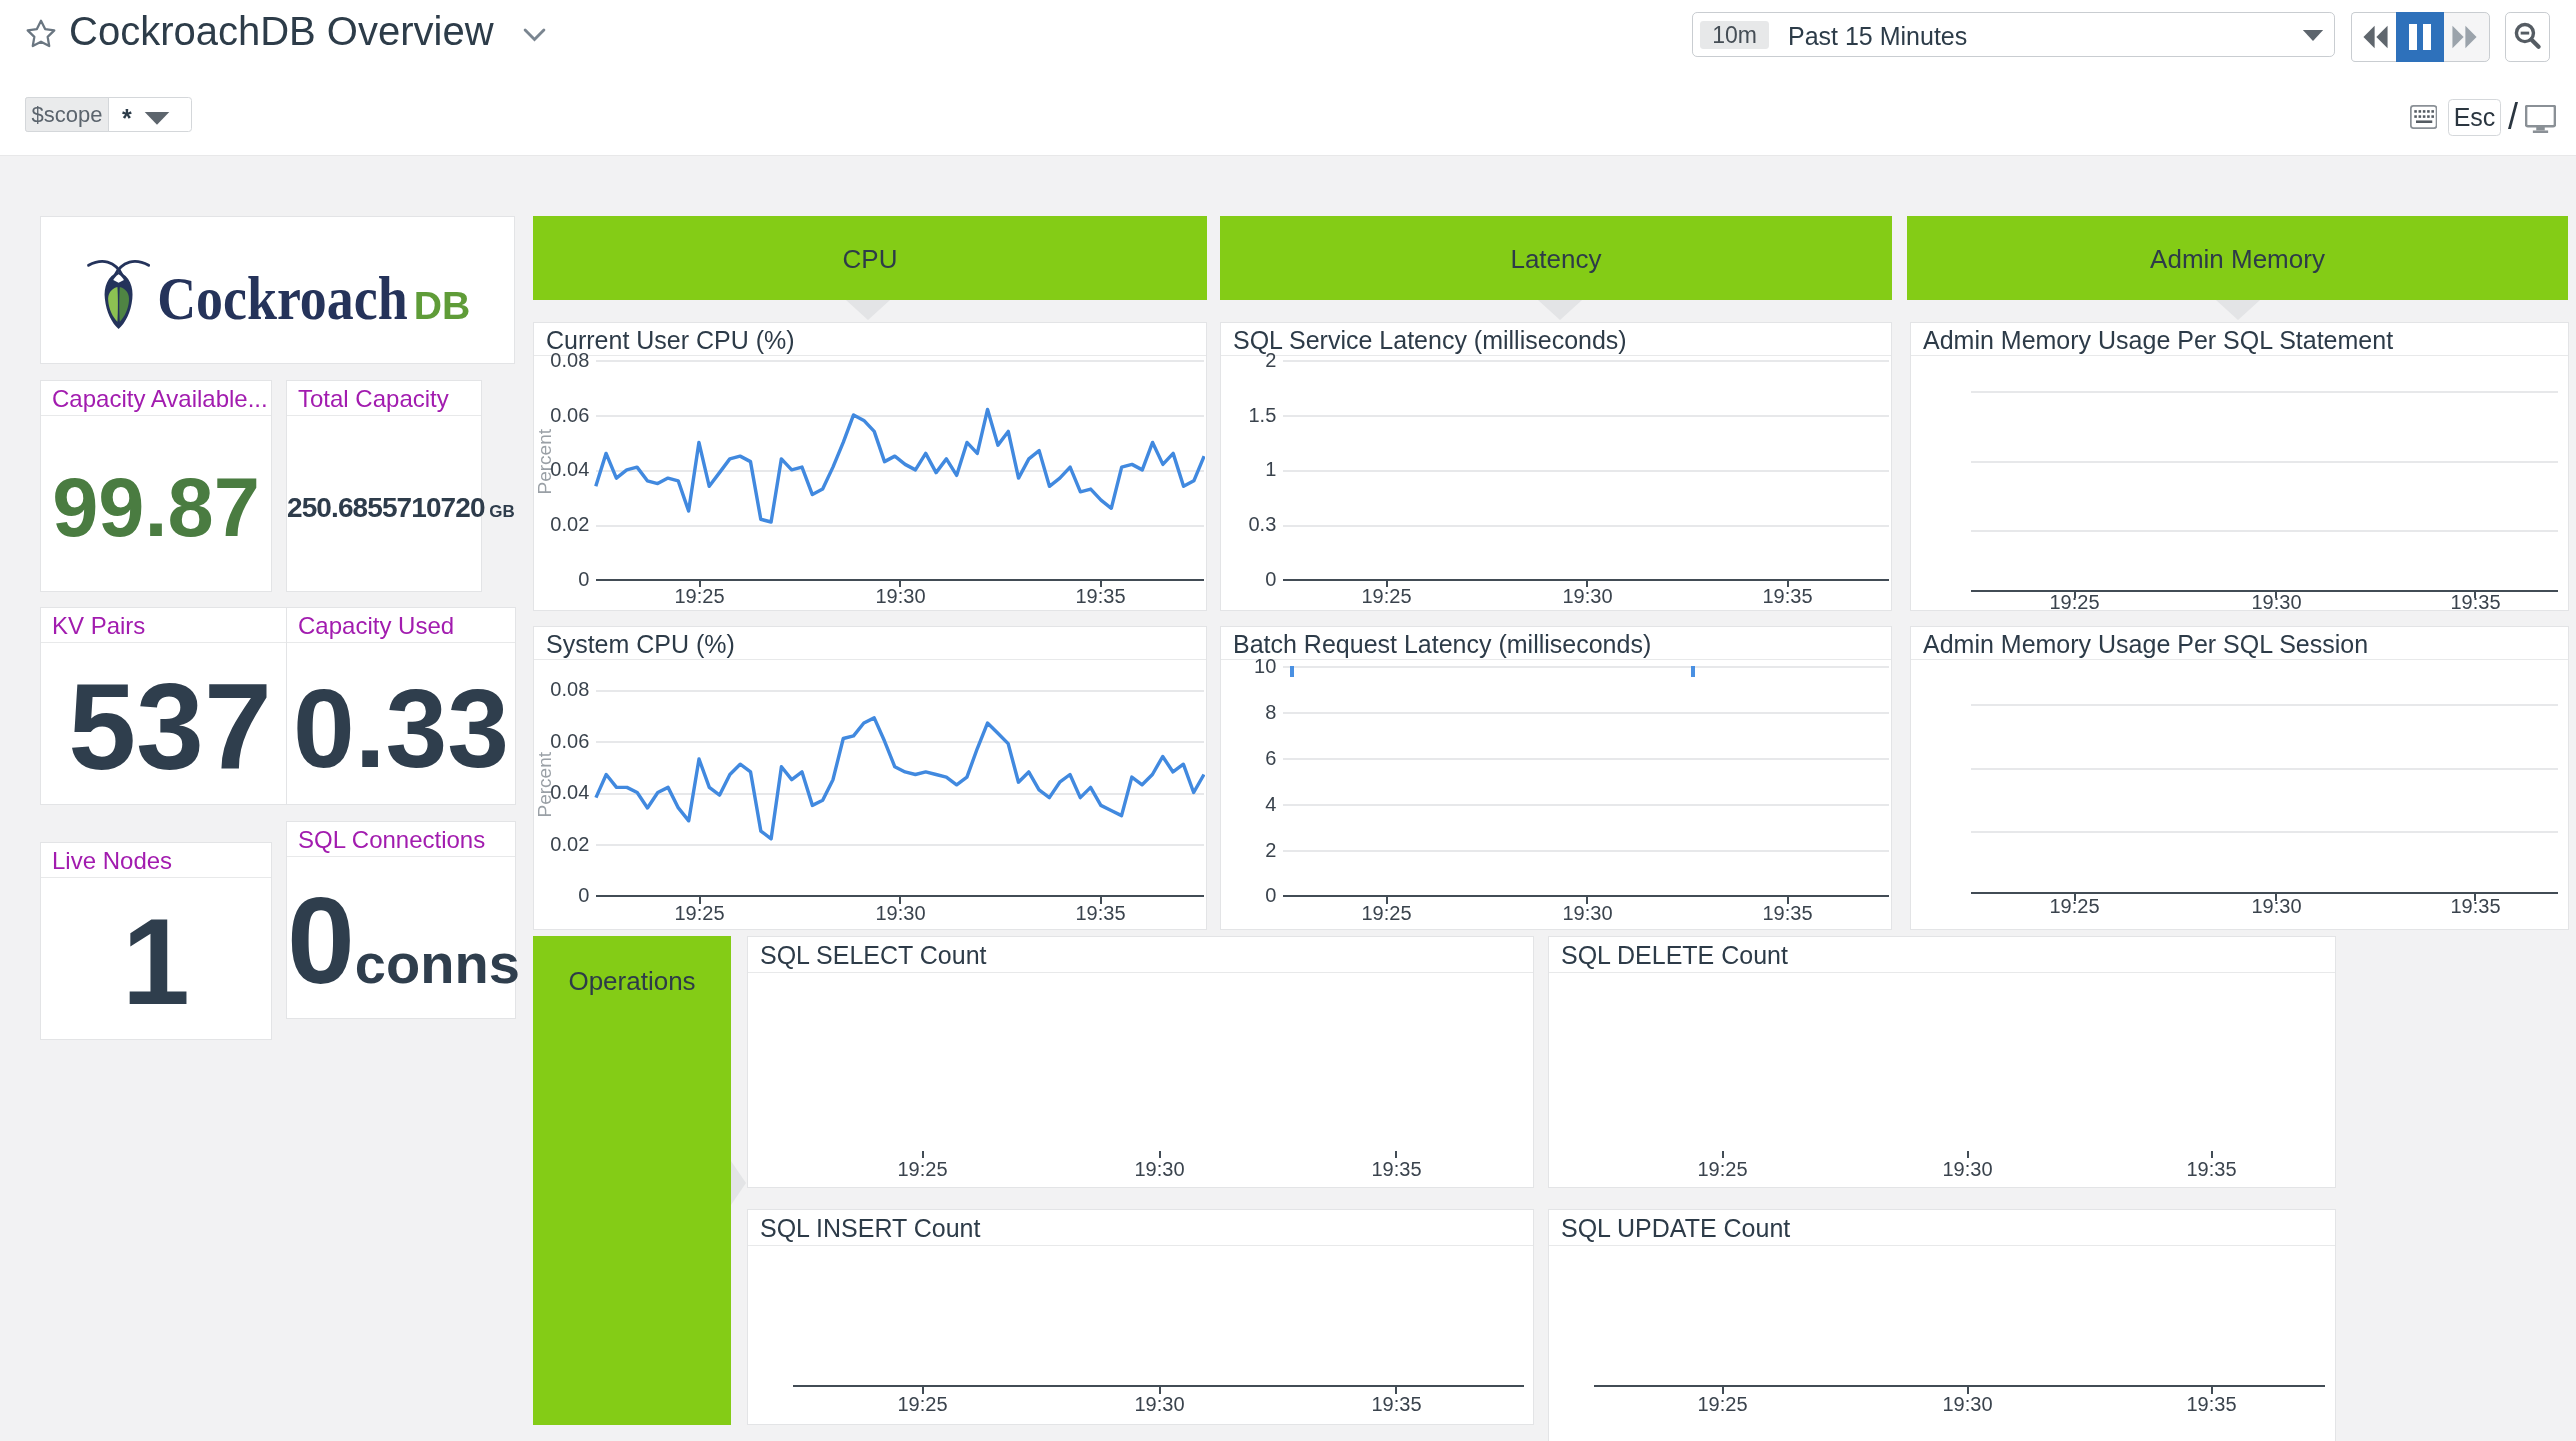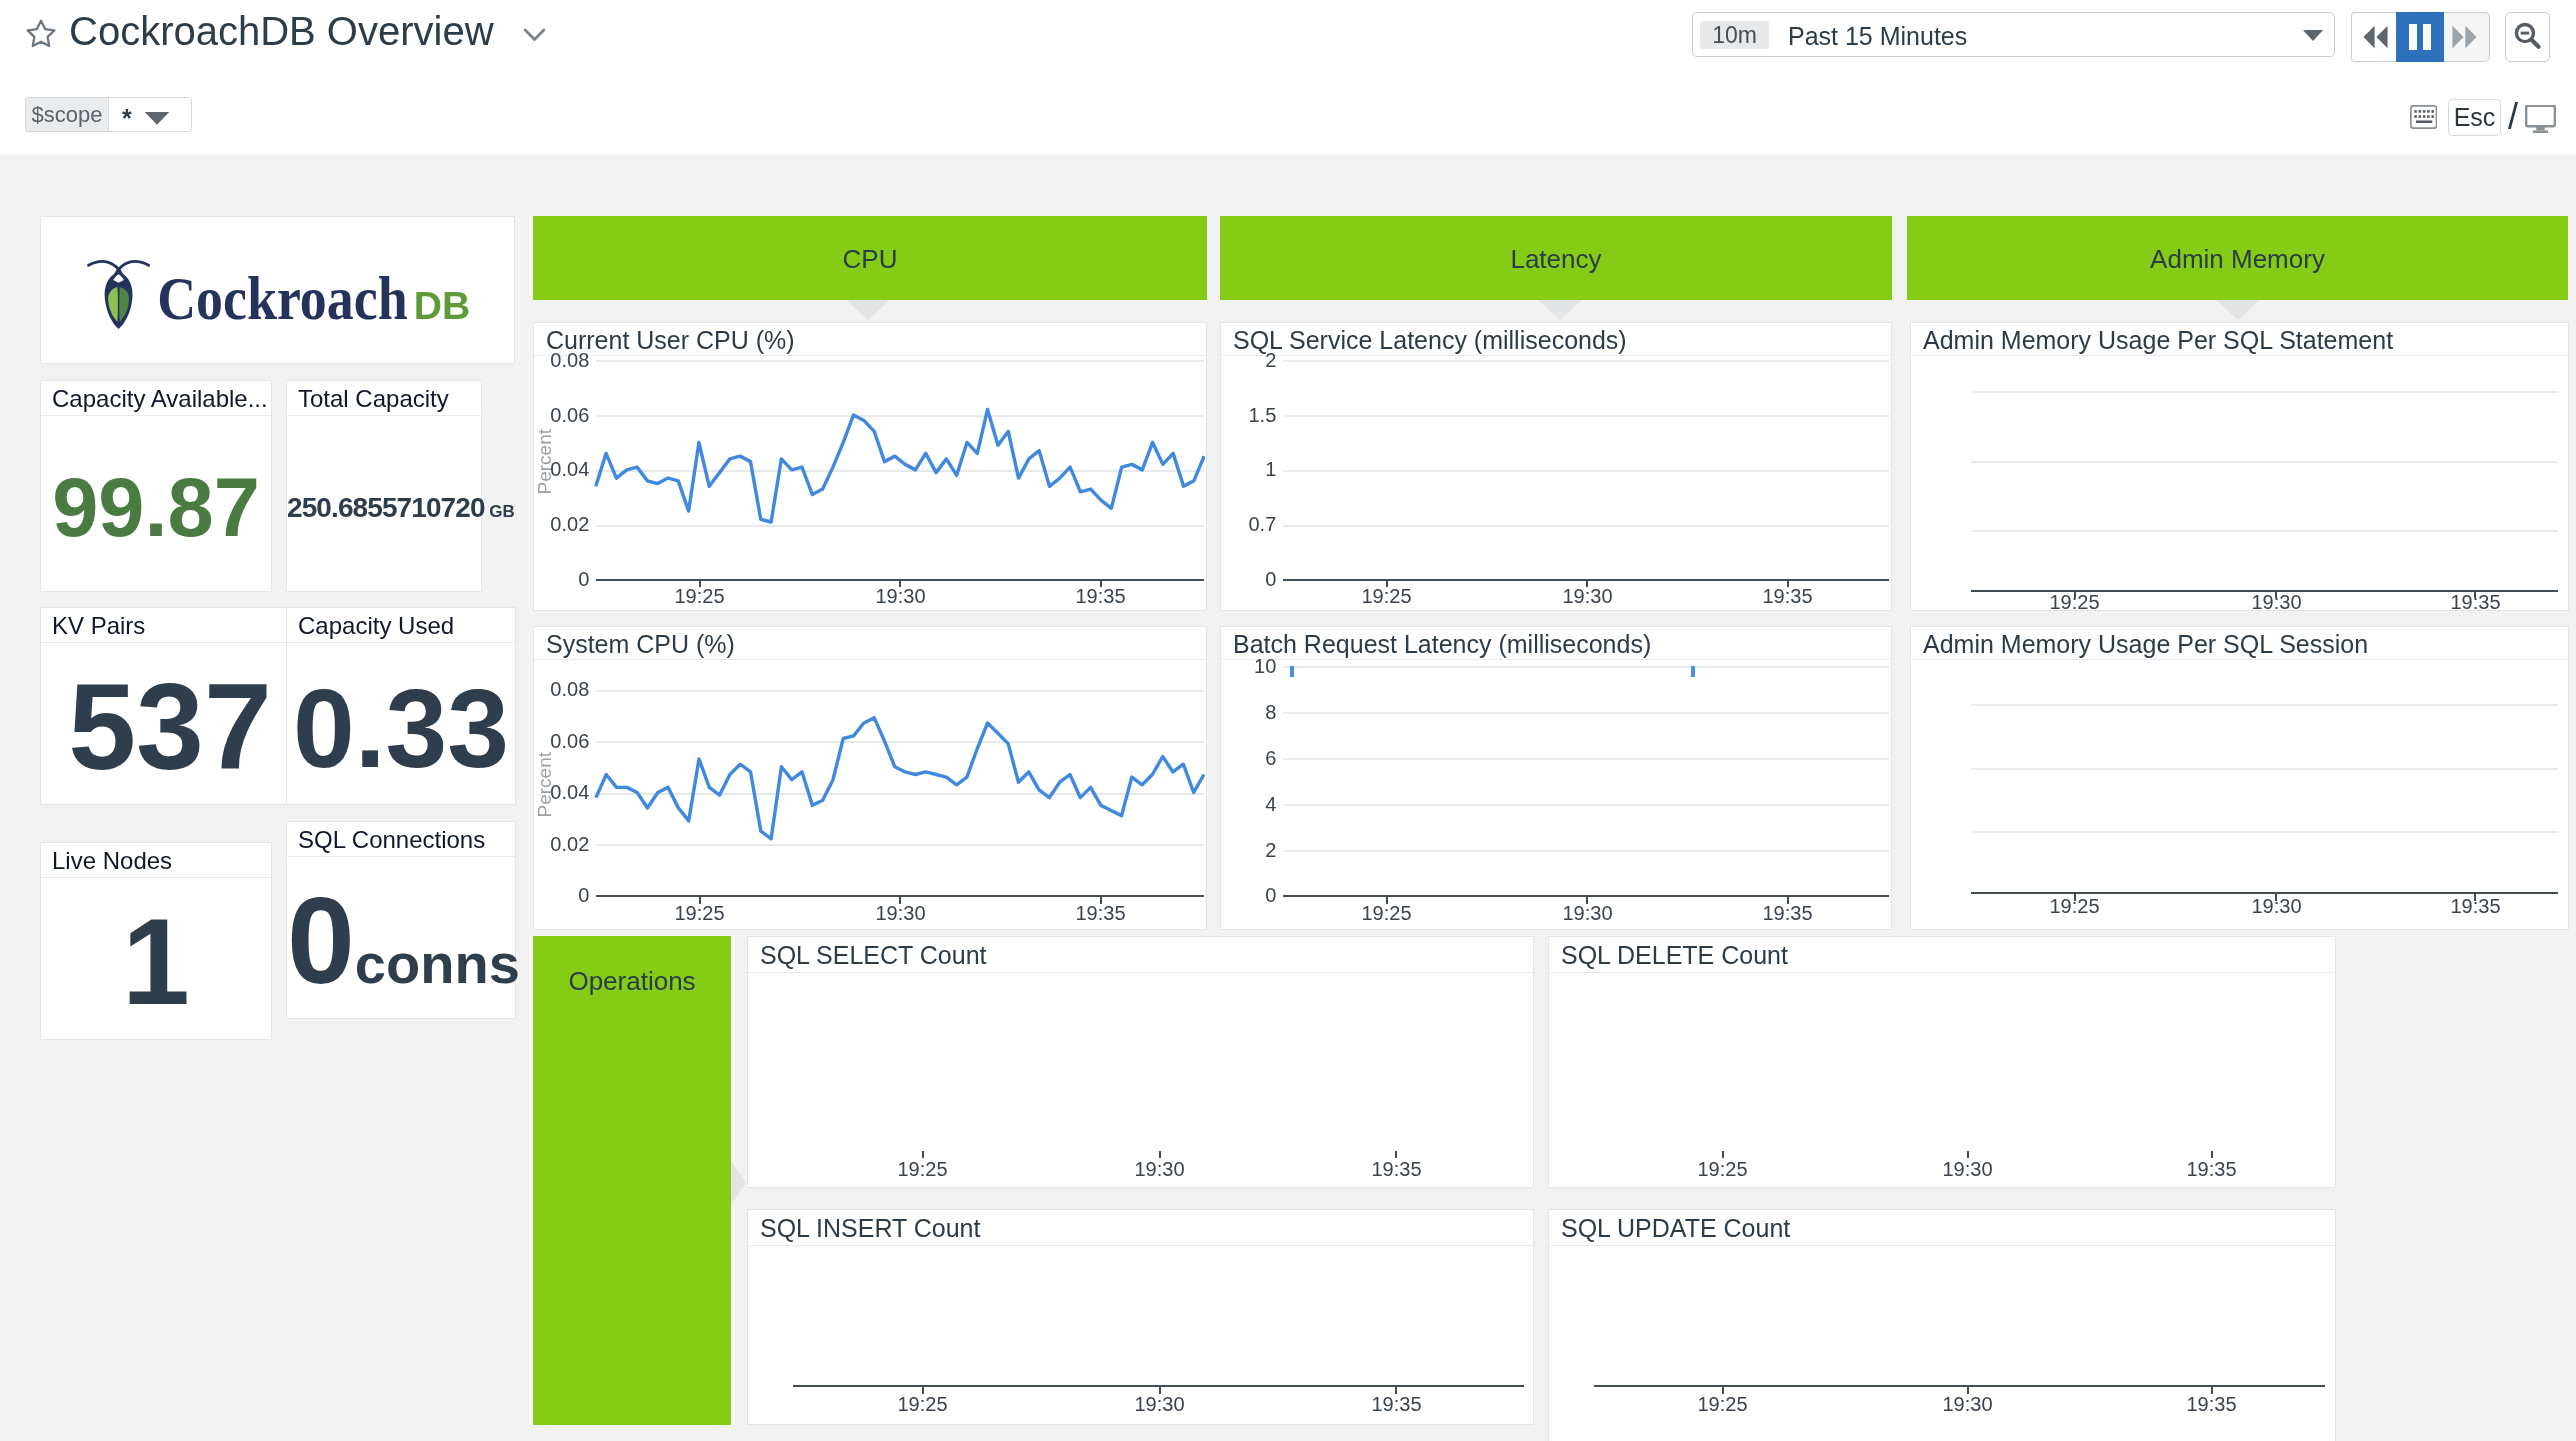--- a/index.html
+++ b/index.html
@@ -15,21 +15,21 @@
 .glabel { position:absolute; width:100%; text-align:center; font-size:26px; color:#2d3b48; top:28px; }
 .notchd { position:absolute; width:0; height:0; border-left:22px solid transparent;
   border-right:22px solid transparent; border-top:20.6px solid #e3e4e6; z-index:5; }
 .notchr { position:absolute; width:0; height:0; border-top:22px solid transparent;
   border-bottom:22px solid transparent; border-left:15.4px solid #e3e4e6; z-index:5; }
 .ylab { position:absolute; font-size:20px; color:#3a434d; text-align:right; width:51px; left:4.3px; }
 .xlab { position:absolute; font-size:20px; color:#3a434d; text-align:center; width:77px; }
 .grid { position:absolute; height:1.7px; background:#e7e8ea; }
 .axis { position:absolute; height:1.7px; background:#424c55; }
 .tick { position:absolute; width:1.7px; height:6.9px; background:#424c55; }
-.stitle { position:absolute; left:11px; top:0; height:34px; line-height:36px; font-size:24px; color:#0f172a; }
+.stitle { position:absolute; left:11px; top:0; height:34px; line-height:36px; font-size:24px; color:#a21caf; }
 .ssep { position:absolute; left:0; right:0; top:34px; height:0.9px; background:#e8e9ea; }
 .bigval { position:absolute; left:0; right:0; text-align:center; font-weight:bold; color:#2f3e4d; }
 </style>
 </head>
 <body>
 
 <svg class="abs" style="left:24px; top:17px;" width="34" height="34" viewBox="0 0 24 24">
   <path d="M12 2.6l2.9 5.9 6.5 0.9-4.7 4.6 1.1 6.5L12 17.4l-5.8 3.1 1.1-6.5L2.6 9.4l6.5-0.9z" fill="none" stroke="#6a7681" stroke-width="1.6" stroke-linejoin="round"></path>
 </svg>
 <div class="abs" style="left:69px; top:8.6px; font-size:40px; color:#2d3c49;">CockroachDB Overview</div>
@@ -189,21 +189,21 @@
 <div class="widget" style="left:1220px; top:322px; width:672px; height:289px;">
   <div class="wtitle">SQL Service Latency (milliseconds)</div>
     <div class="wsep"></div>
   <div class="grid" style="left:62px; width:606px; top:37px;"></div>
   <div class="grid" style="left:62px; width:606px; top:92px;"></div>
   <div class="grid" style="left:62px; width:606px; top:147px;"></div>
   <div class="grid" style="left:62px; width:606px; top:202px;"></div>
   <div class="ylab" style="top:26px;">2</div>
   <div class="ylab" style="top:81px;">1.5</div>
   <div class="ylab" style="top:135px;">1</div>
-  <div class="ylab" style="top:190px;">0.7</div>
+  <div class="ylab" style="top:190px;">0.3</div>
   <div class="ylab" style="top:245px;">0</div>
   <div class="axis" style="left:62px; width:606px; top:256px;"></div>
   <div class="tick" style="left:165px; top:257px;"></div>
   <div class="tick" style="left:365px; top:257px;"></div>
   <div class="tick" style="left:566px; top:257px;"></div>
   <div class="xlab" style="left:127px; top:262px;">19:25</div>
   <div class="xlab" style="left:328px; top:262px;">19:30</div>
   <div class="xlab" style="left:528px; top:262px;">19:35</div>
 </div>
 

